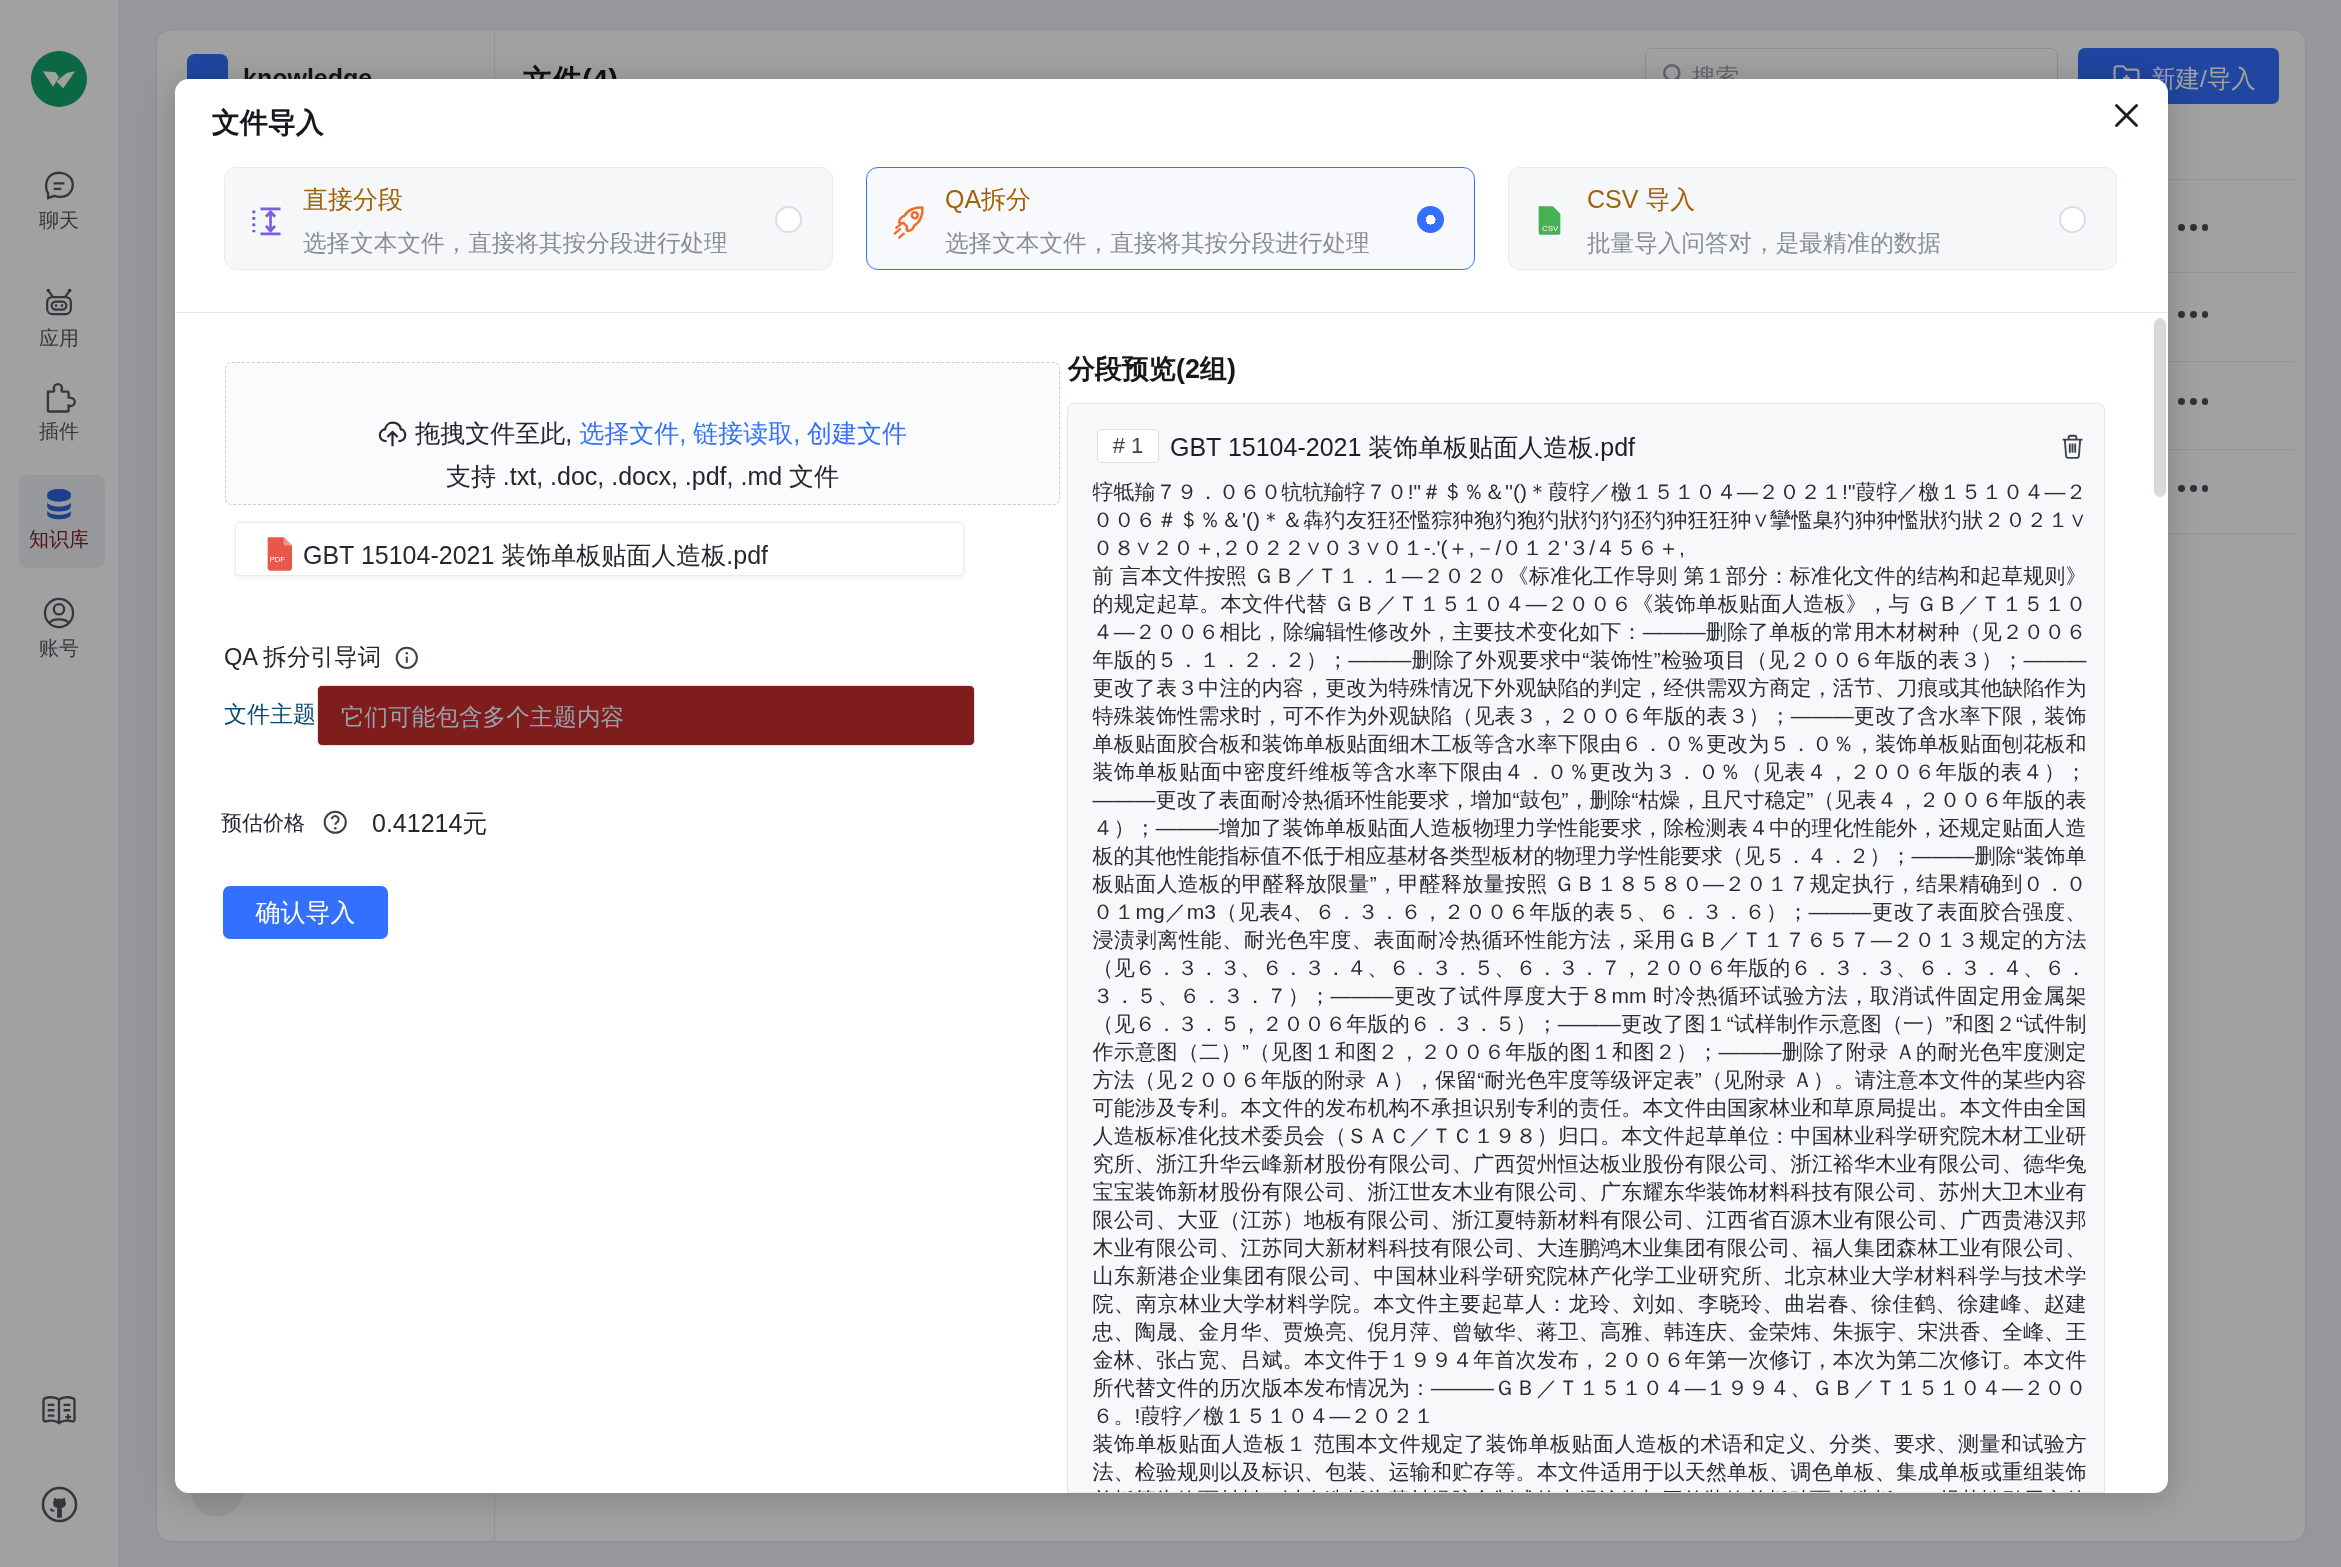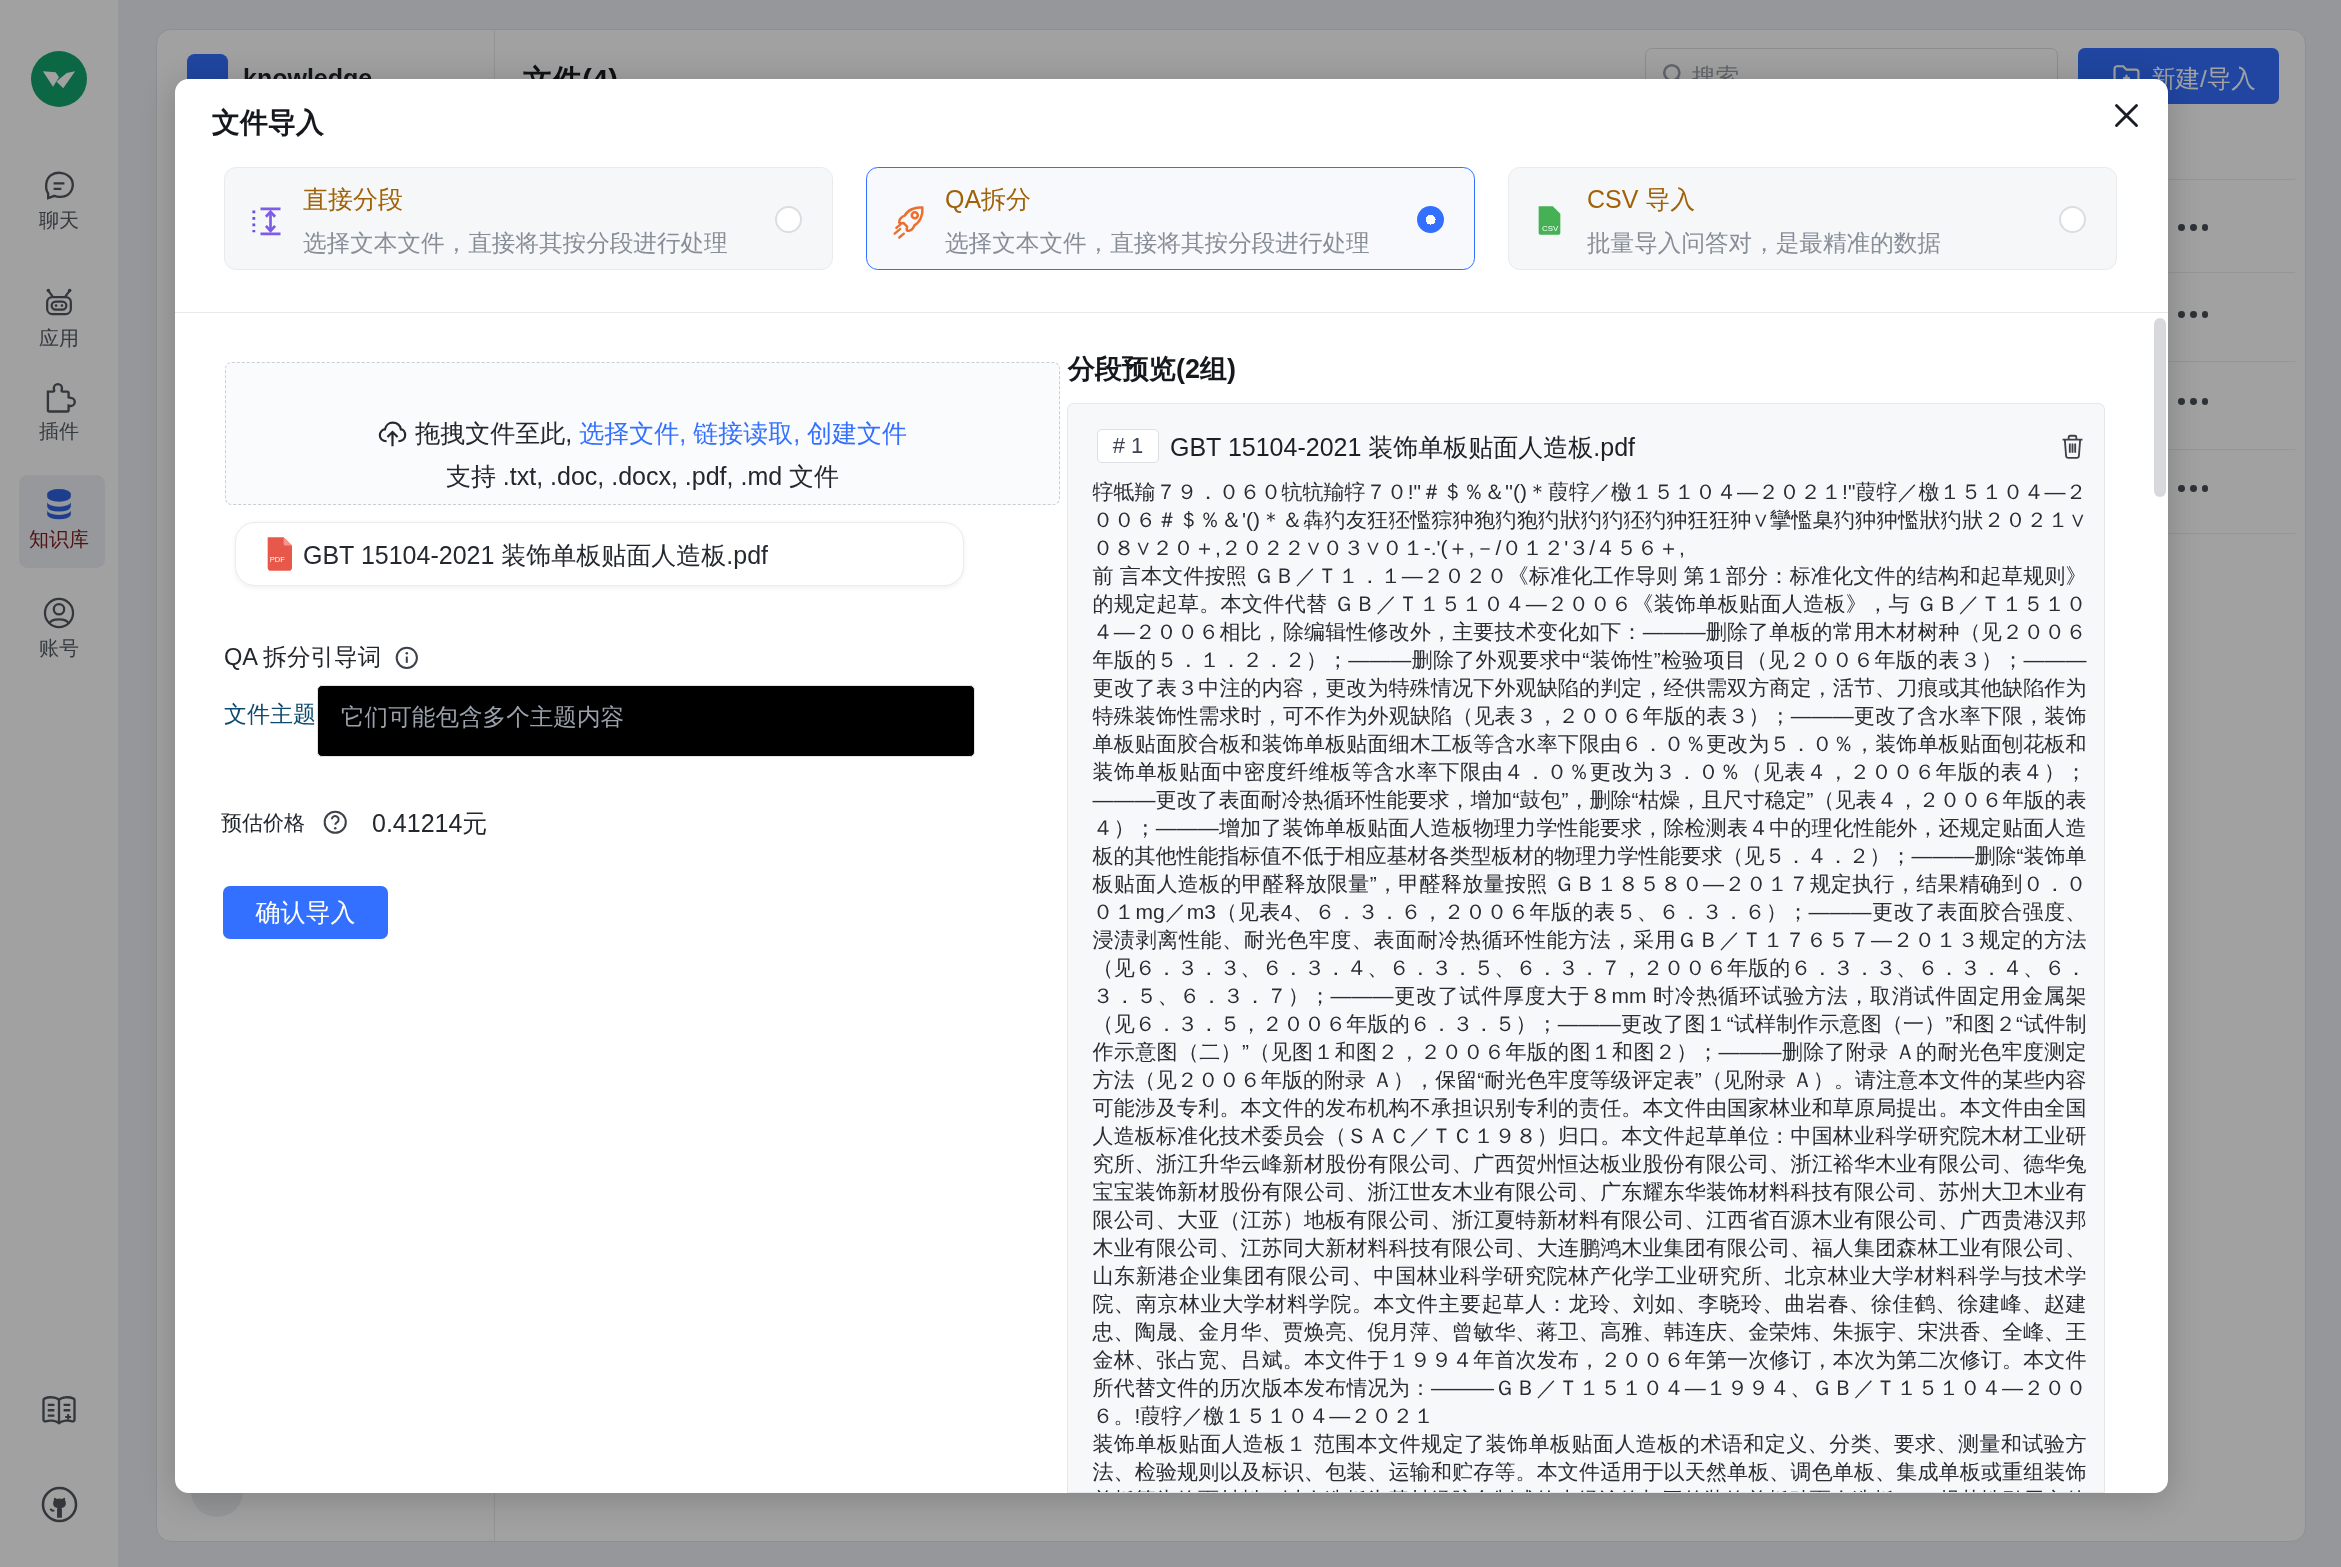--- a/index.html
+++ b/index.html
@@ -40,25 +40,25 @@
 .opt .t1{position:absolute;left:78px;top:15px;font-size:25px;color:#a16207;font-weight:500;}
 .opt .t2{position:absolute;left:78px;top:59px;font-size:23.6px;color:#878e98;}
 .radio{position:absolute;right:30px;top:38px;width:27px;height:27px;border-radius:50%;border:2.5px solid #dadde2;background:#fff;}
 .radio.on{border:none;background:radial-gradient(circle,#fff 0 5px,#3370ff 5px);}
 #mdiv{position:absolute;left:0;top:233px;width:1993px;height:0.8px;background:#e7e8eb;}
 
 #drop{position:absolute;left:50px;top:283px;width:835px;height:143px;border:1.7px dashed #c9cdd4;border-radius:6.8px;background:#fafbfc;text-align:center;font-size:25px;color:#23272e;}
 #drop .l1{margin-top:54px;}
 #drop .l2{margin-top:10px;}
 #drop a{color:#3370ff;text-decoration:none;}
-#chip{position:absolute;left:60px;top:443px;width:729px;height:64px;background:#fff;border:0.8px solid #e9ebee;border-radius:20px;box-shadow:0 1.7px 5px rgba(0,0,0,.06);font-size:25px;color:#24282f;}
+#chip{position:absolute;left:60px;top:443px;width:729px;height:54px;background:#fff;border:0.8px solid #e9ebee;border-radius:4px;box-shadow:0 1.7px 5px rgba(0,0,0,.06);font-size:25px;color:#24282f;}
 #chip span{position:absolute;left:67px;top:16px;}
 #qalabel{position:absolute;left:49px;top:562px;font-size:23.6px;color:#23272e;}
 #topicl{position:absolute;left:49px;top:620px;font-size:23px;color:#0c4a6e;}
-#topici{position:absolute;left:142px;top:606px;width:658px;height:72px;background:#000000;border:0.8px solid #e2e4e8;border-radius:5px;font-size:23.6px;color:#9aa1ac;}
+#topici{position:absolute;left:142px;top:606px;width:658px;height:61px;background:#7f1d1d;border:0.8px solid #e2e4e8;border-radius:5px;font-size:23.6px;color:#9aa1ac;}
 #topici span{position:absolute;left:23px;top:15px;}
 #pricel{position:absolute;left:46px;top:730px;font-size:21px;color:#23272e;}
 #pricev{position:absolute;left:197px;top:728px;font-size:25px;color:#23272e;}
 #okbtn{position:absolute;left:48px;top:807px;width:165px;height:53px;background:#3370ff;border-radius:6.8px;color:#fff;font-size:25px;text-align:center;line-height:53px;}
 
 #ptitle{position:absolute;left:893px;top:272px;font-size:27px;font-weight:bold;color:#15181d;}
 #pcard{position:absolute;left:892px;top:324px;width:1038px;height:1090px;background:#f7f8fa;border:0.8px solid #e5e7ea;border-radius:6.8px 6.8px 0 0;overflow:hidden;}
 #pnum{position:absolute;left:29px;top:25px;width:62px;height:34px;border:0.8px solid #dcdfe4;border-radius:5px;background:#fff;font-size:22px;color:#3c4350;text-align:center;line-height:32px;}
 #pname{position:absolute;left:102px;top:27px;font-size:25px;color:#1c1f26;font-weight:500;}
 #ptrash{position:absolute;left:993px;top:29.5px;}

